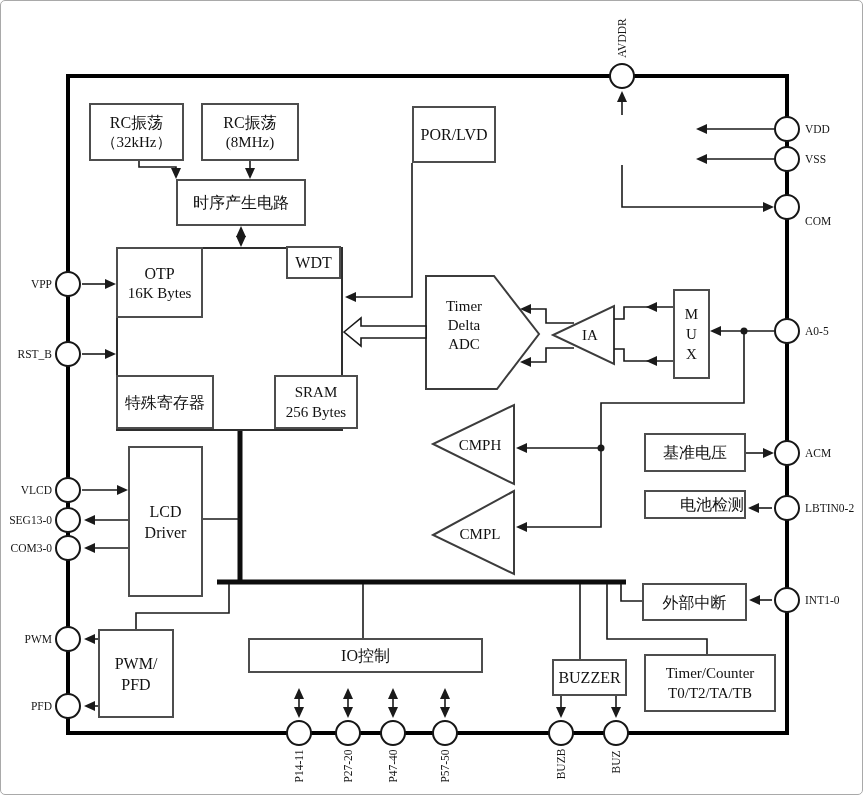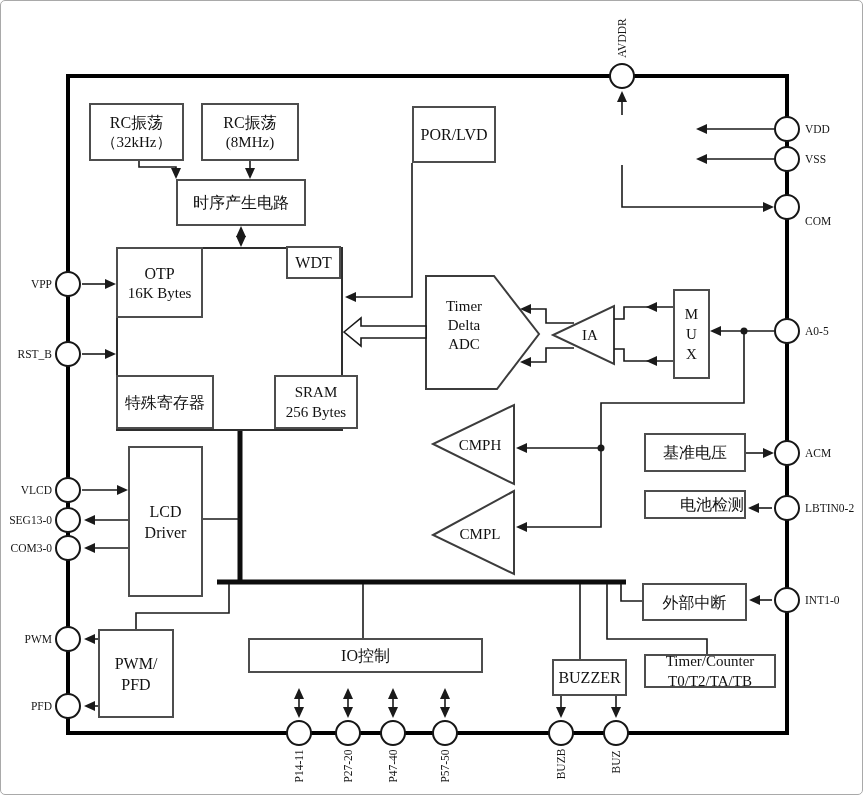--- a/index.html
+++ b/index.html
@@ -221,21 +221,21 @@
   </div>
 
   <div class="box" style="left:247px;top:637px;width:235px;height:35px;">
     <span class="ln">IO控制</span>
   </div>
 
   <div class="box" style="left:551px;top:658px;width:75px;height:37px;">
     <span class="ln">BUZZER</span>
   </div>
 
-  <div class="box" style="left:643px;top:653px;width:132px;height:34px;font-size:15px;line-height:20px;">
+  <div class="box" style="left:643px;top:653px;width:132px;height:58px;font-size:15px;line-height:20px;">
     <span class="ln">Timer/Counter</span>
     <span class="ln">T0/T2/TA/TB</span>
   </div>
 
   <div class="pin" style="left:621px;top:75px;"></div>
   <div class="pin-label rot" style="left:621px;top:37px;">AVDDR</div>
 
   <div class="pin" style="left:786px;top:128px;"></div>
   <div class="pin-label lr" style="left:804px;top:128px;">VDD</div>
   <div class="pin" style="left:786px;top:158px;"></div>

